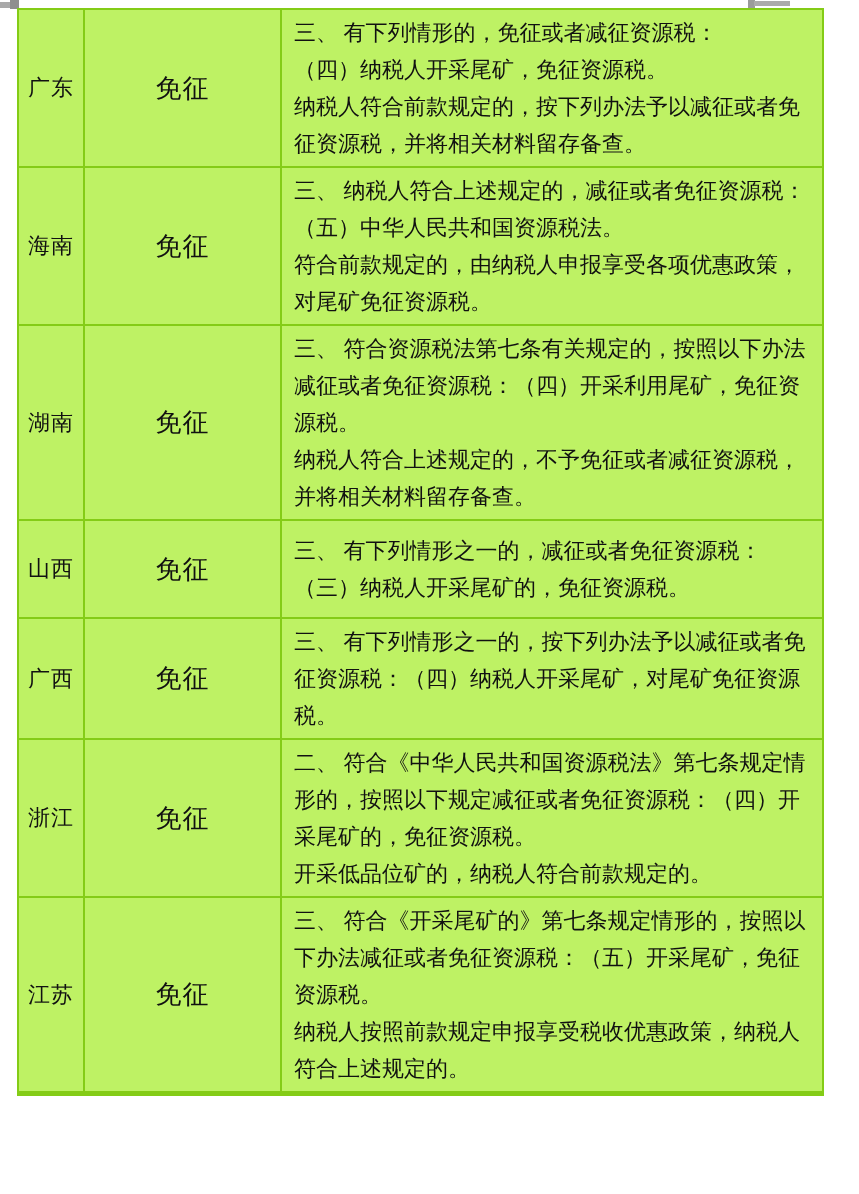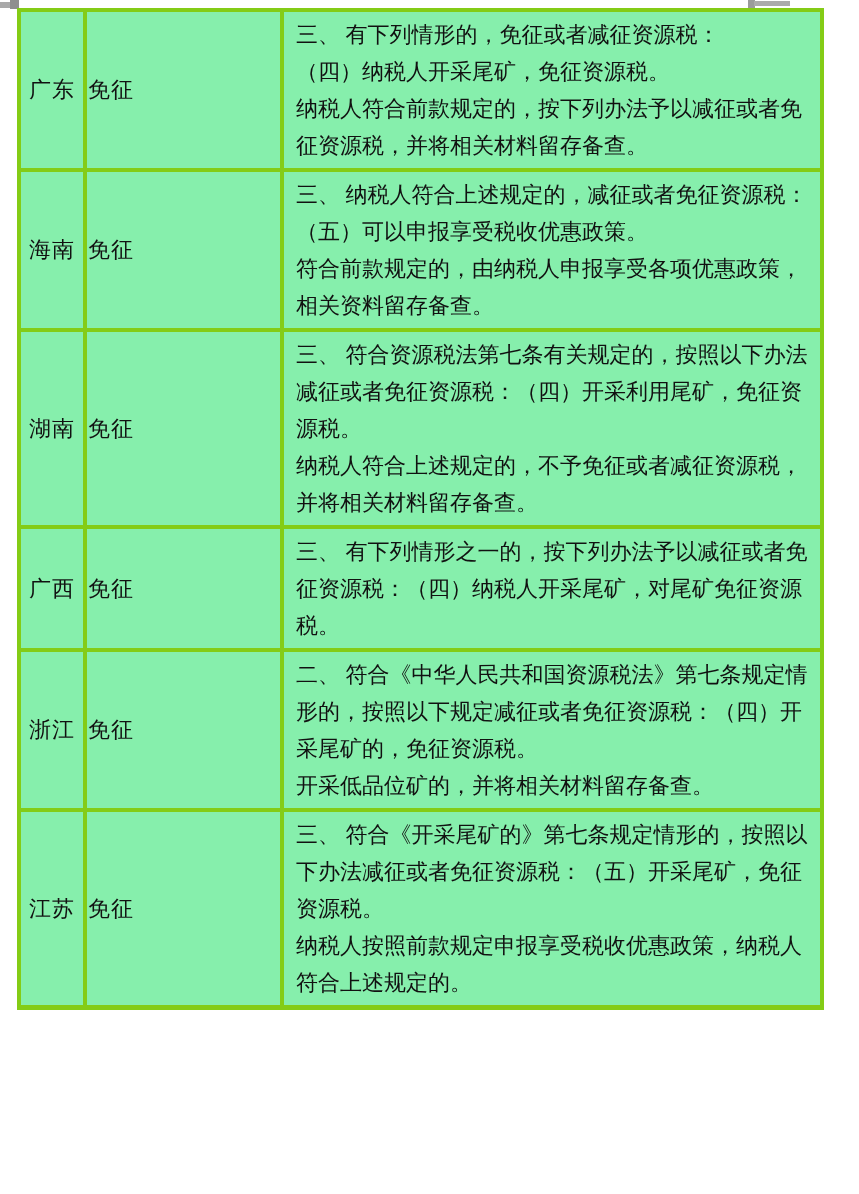--- a/index.html
+++ b/index.html
@@ -25,35 +25,35 @@
 
   table.policy-table {
     position: absolute;
     left: 17px;
     top: 8px;
     width: 807px;
     border-collapse: collapse;
     table-layout: fixed;
   }
   .policy-table td {
-    border: 4px solid #84cc16;
+    border: 2px solid #84cc16;
     vertical-align: middle;
-    background: #86efac;
+    background: #bef264;
   }
   .policy-table tr:last-child td { border-bottom-width: 5px; }
 
   td.region-cell {
     text-align: center;
     font-size: 22px;
     letter-spacing: 1px;
     white-space: nowrap;
   }
   td.type-cell {
-    text-align: left;
-    font-size: 22px;
+    text-align: center;
+    font-size: 26px;
     letter-spacing: 1px;
   }
   td.policy-cell {
     padding: 4px 12px;
     font-size: 22px;
     line-height: 37px;
     text-align: left;
   }
   td.policy-cell p { margin: 0; }
 
@@ -91,45 +91,53 @@
             <p>三、 有下列情形的，免征或者减征资源税：</p>
             <p>（四）纳税人开采尾矿，免征资源税。</p>
             <p>纳税人符合前款规定的，按下列办法予以减征或者免征资源税，并将相关材料留存备查。</p>
           </td>
     </tr>
         <tr>
       <td class="region-cell">海南</td>
       <td class="type-cell">免征</td>
       <td class="policy-cell">
             <p>三、 纳税人符合上述规定的，减征或者免征资源税：</p>
-            <p>（五）可以申报享受税收优惠政策。</p>
-            <p>符合前款规定的，由纳税人申报享受各项优惠政策，相关资料留存备查。</p>
+            <p>（五）中华人民共和国资源税法。</p>
+            <p>符合前款规定的，由纳税人申报享受各项优惠政策，对尾矿免征资源税。</p>
           </td>
     </tr>
         <tr>
       <td class="region-cell">湖南</td>
       <td class="type-cell">免征</td>
       <td class="policy-cell">
             <p>三、 符合资源税法第七条有关规定的，按照以下办法减征或者免征资源税：（四）开采利用尾矿，免征资源税。</p>
             <p>纳税人符合上述规定的，不予免征或者减征资源税，并将相关材料留存备查。</p>
+          </td>
+    </tr>
+        <tr>
+      <td class="region-cell">山西</td>
+      <td class="type-cell">免征</td>
+      <td class="policy-cell">
+            <p>三、 有下列情形之一的，减征或者免征资源税：</p>
+            <p>（三）纳税人开采尾矿的，免征资源税。</p>
           </td>
     </tr>
         <tr>
       <td class="region-cell">广西</td>
       <td class="type-cell">免征</td>
       <td class="policy-cell">
             <p>三、 有下列情形之一的，按下列办法予以减征或者免征资源税：（四）纳税人开采尾矿，对尾矿免征资源税。</p>
           </td>
     </tr>
         <tr>
       <td class="region-cell">浙江</td>
       <td class="type-cell">免征</td>
       <td class="policy-cell">
             <p>二、 符合《中华人民共和国资源税法》第七条规定情形的，按照以下规定减征或者免征资源税：（四）开采尾矿的，免征资源税。</p>
-            <p>开采低品位矿的，并将相关材料留存备查。</p>
+            <p>开采低品位矿的，纳税人符合前款规定的。</p>
           </td>
     </tr>
         <tr>
       <td class="region-cell">江苏</td>
       <td class="type-cell">免征</td>
       <td class="policy-cell">
             <p>三、 符合《开采尾矿的》第七条规定情形的，按照以下办法减征或者免征资源税：（五）开采尾矿，免征资源税。</p>
             <p>纳税人按照前款规定申报享受税收优惠政策，纳税人符合上述规定的。</p>
           </td>
     </tr>

